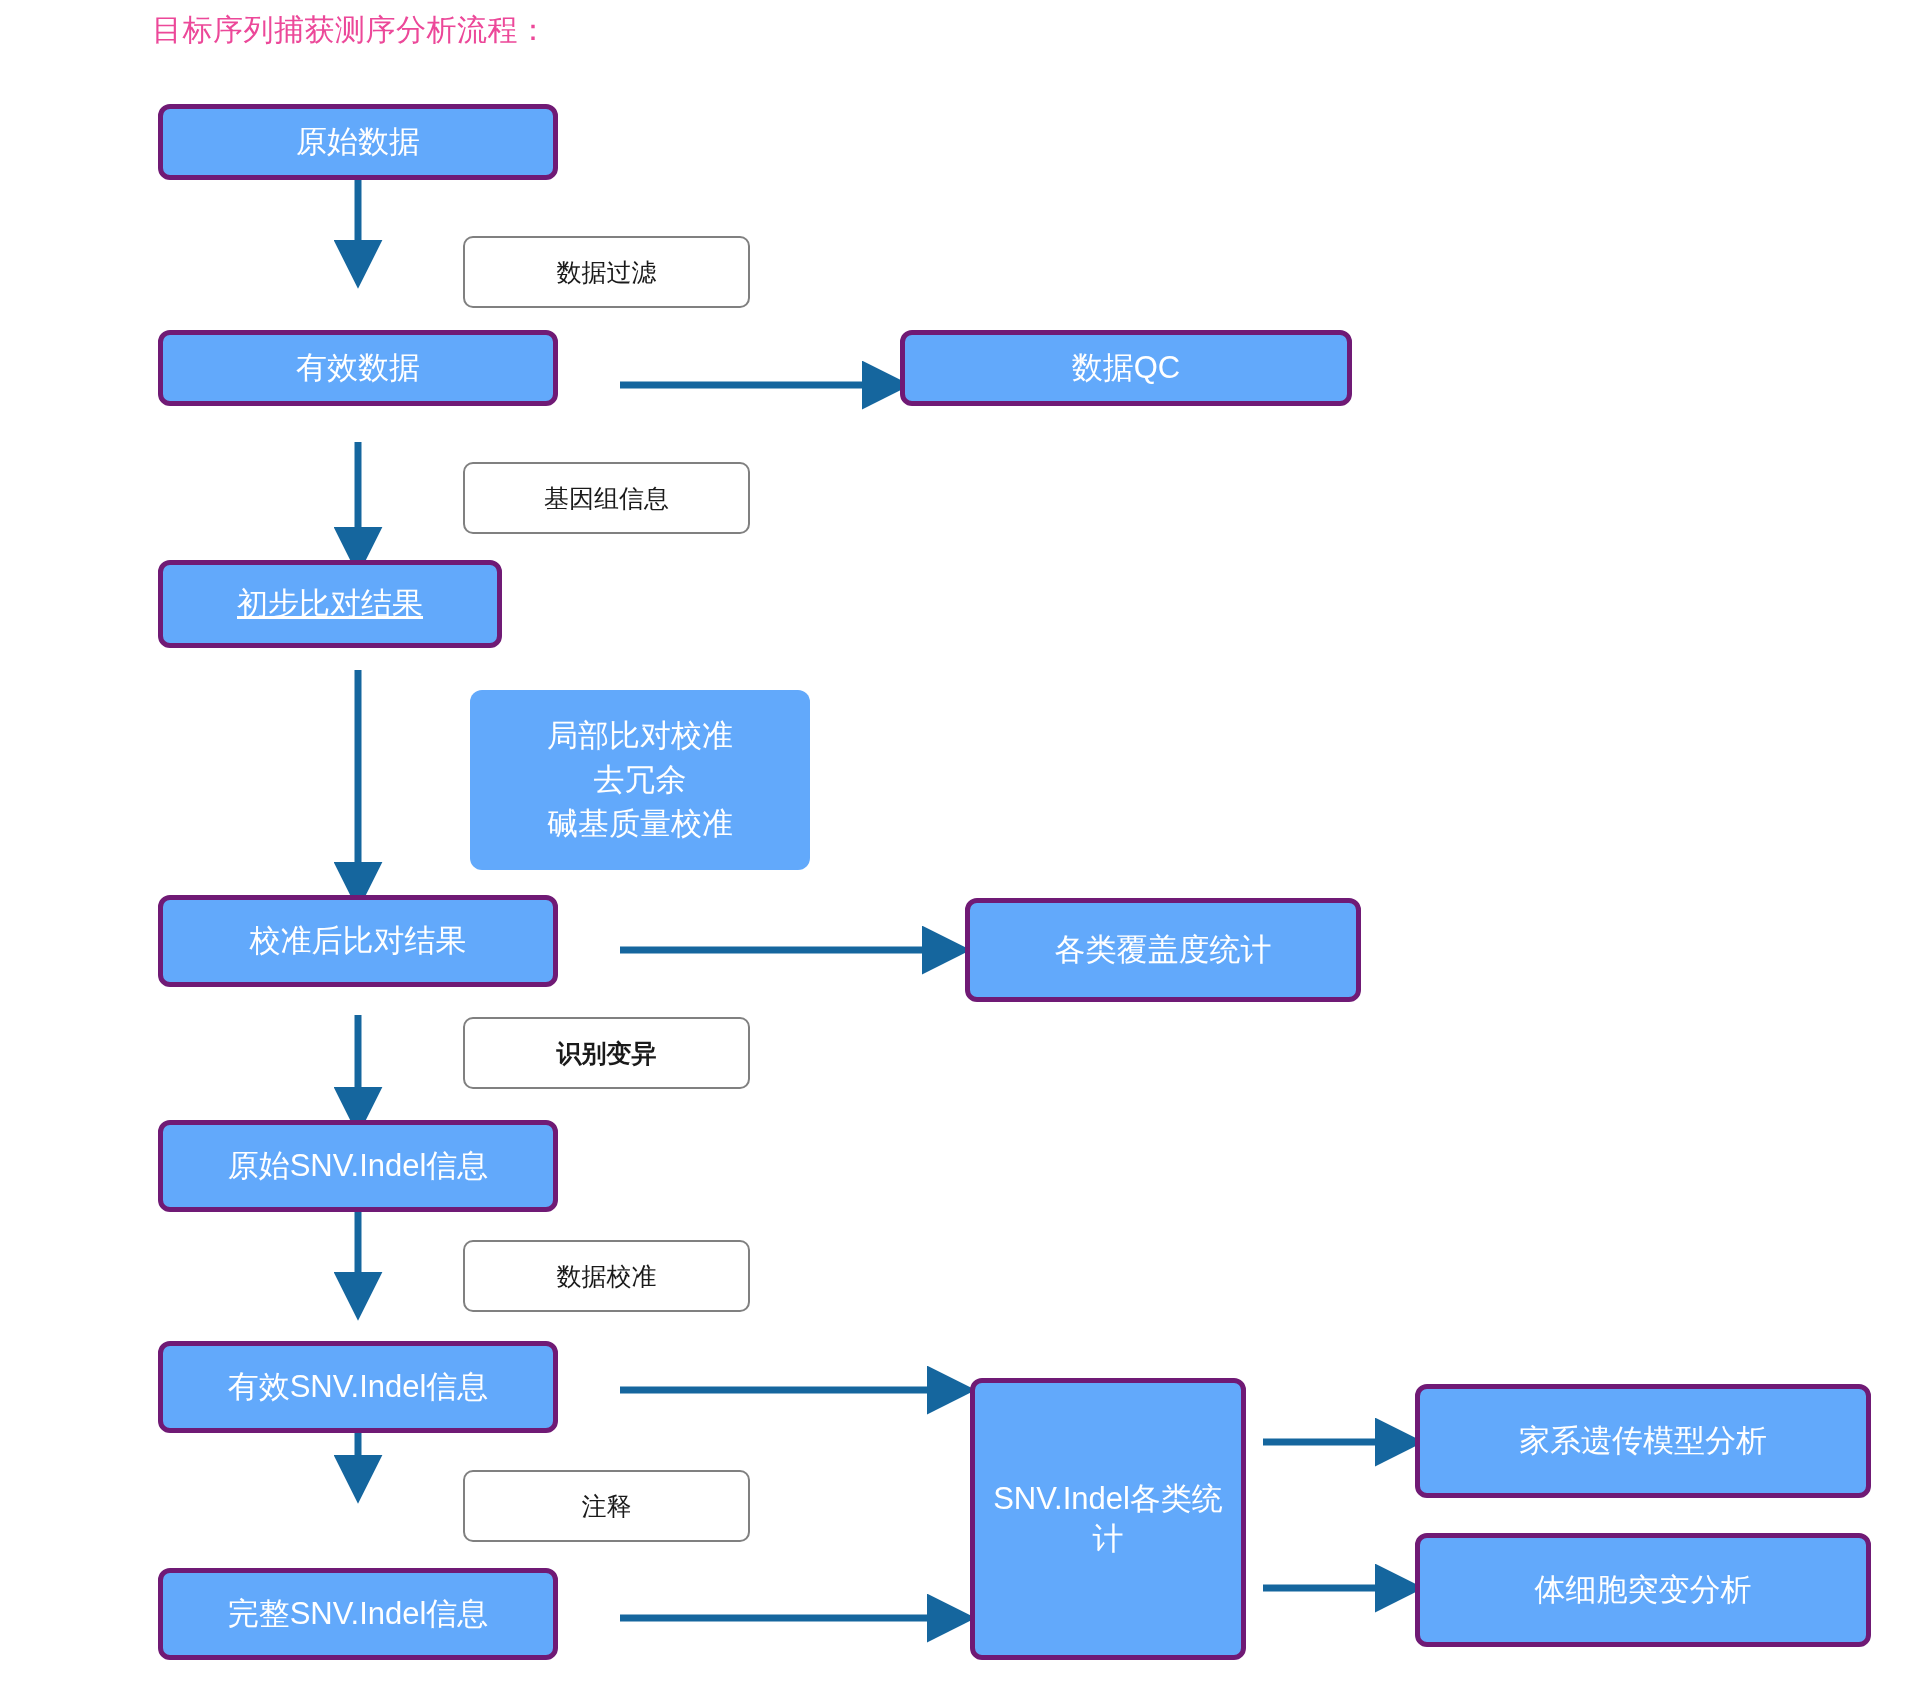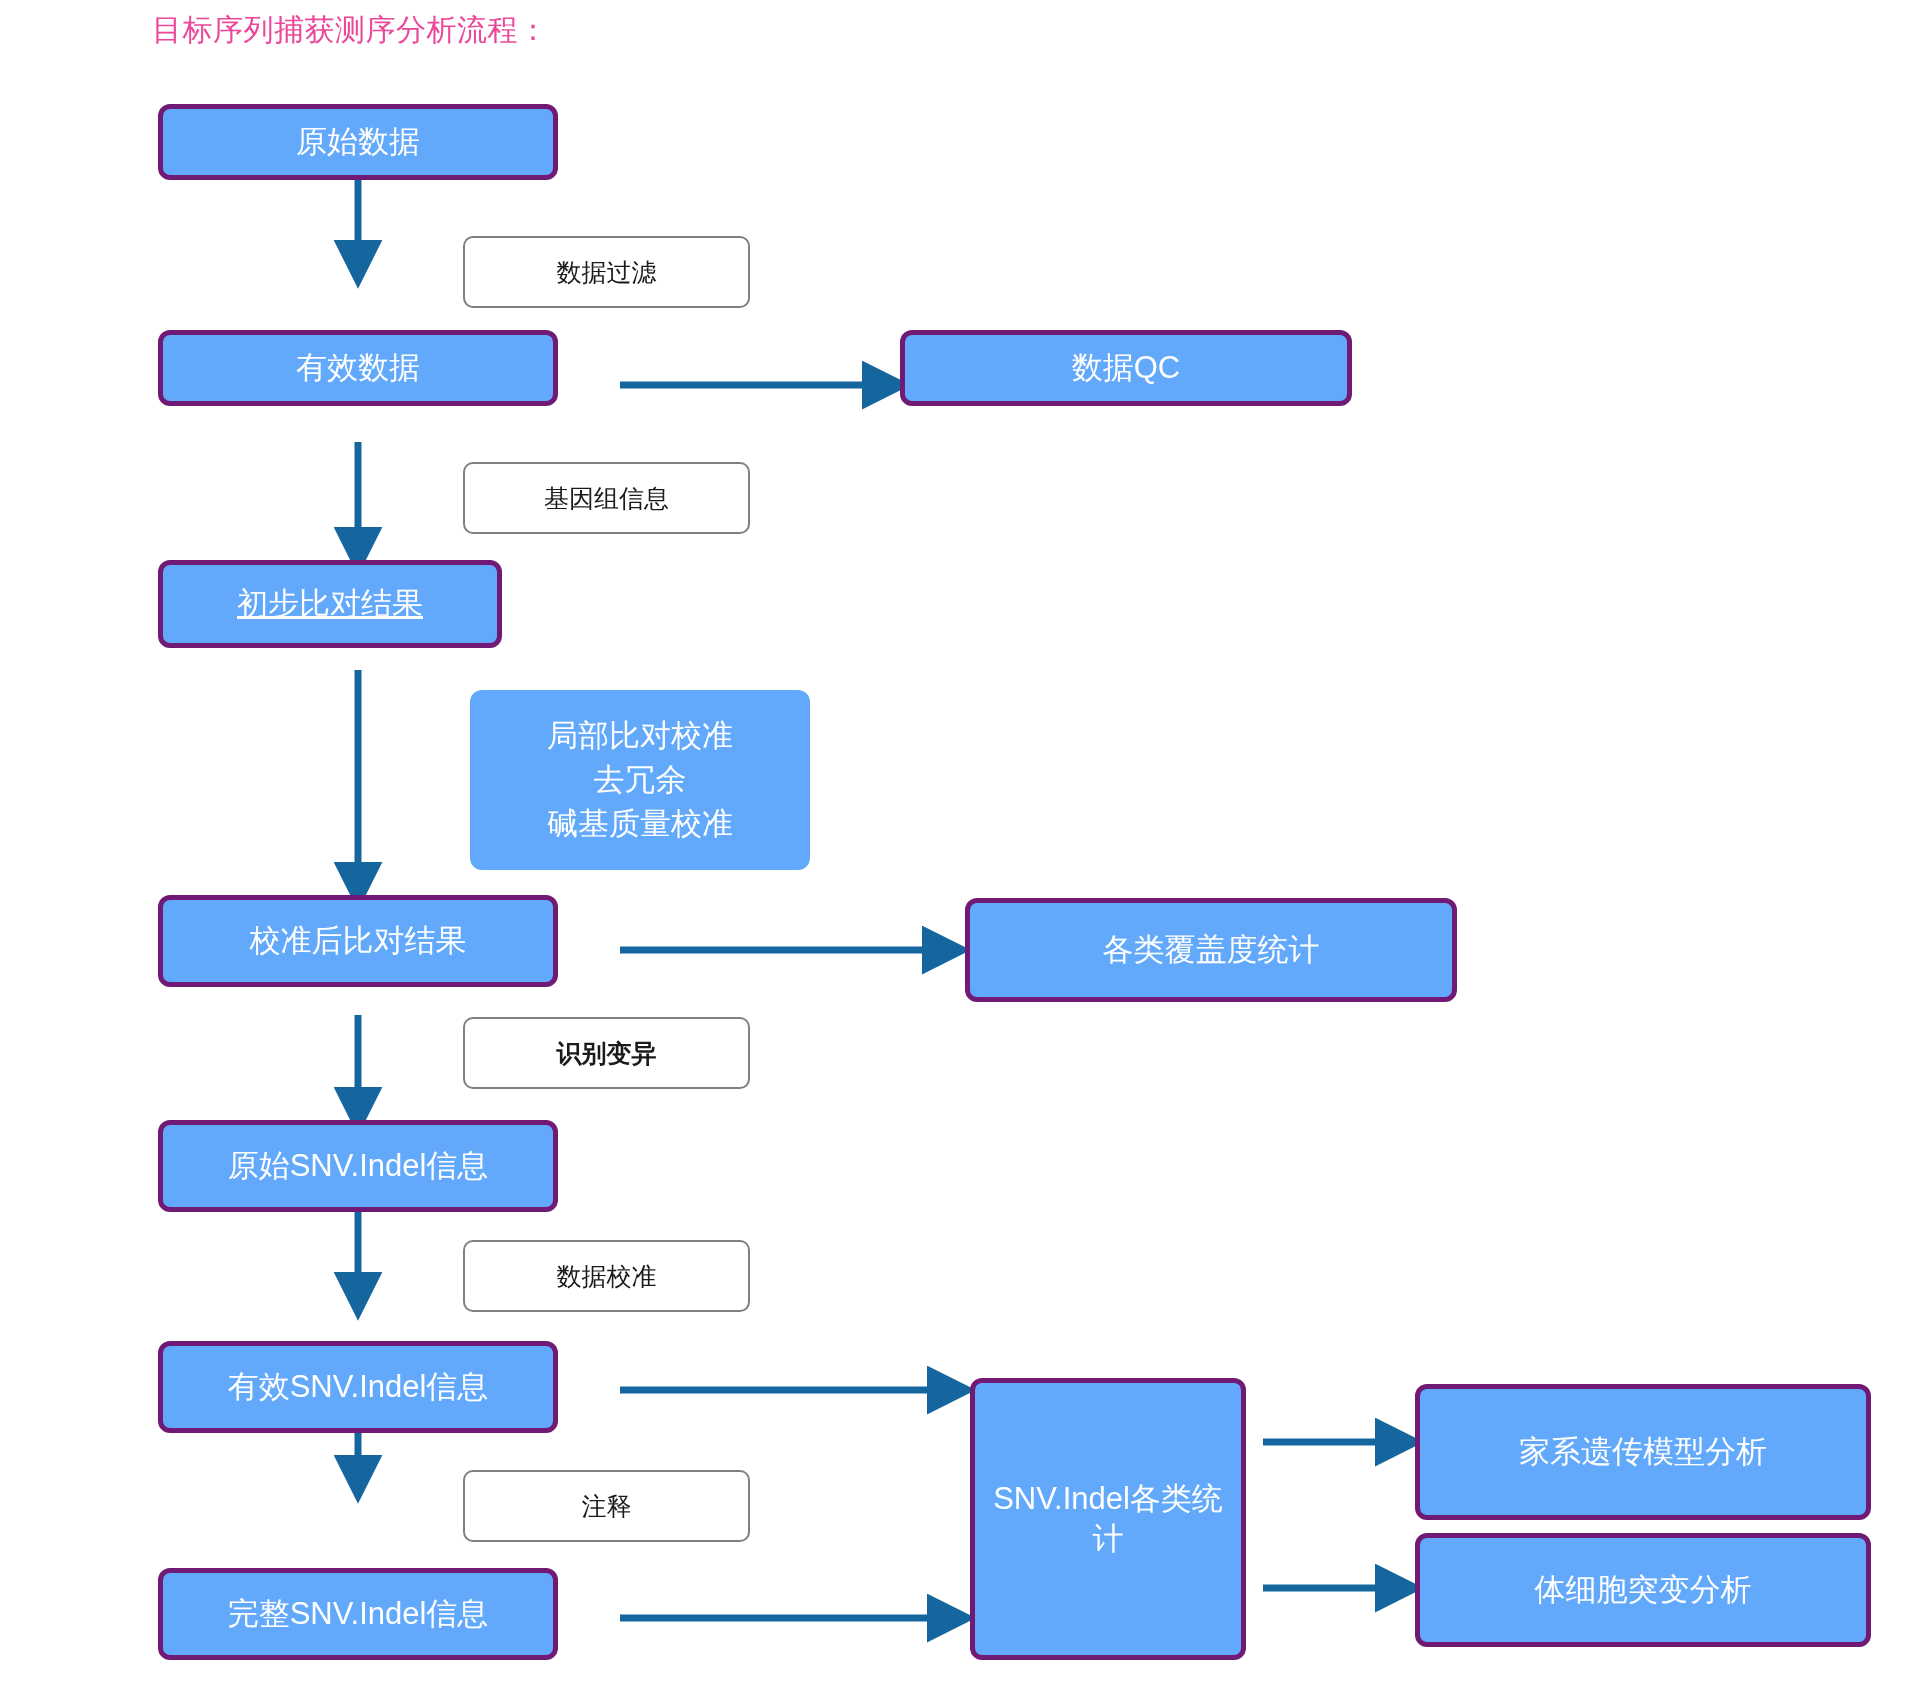--- a/index.html
+++ b/index.html
@@ -144,42 +144,42 @@
   <div class="node-plain" style="left:470px; top:690px; width:340px; height:180px;">
     <span>局部比对校准
 去冗余
 碱基质量校准</span>
   </div>
 
   <div class="node" style="left:158px; top:895px; width:400px; height:92px;">
     <span>校准后比对结果</span>
   </div>
 
-  <div class="node" style="left:965px; top:898px; width:492px; height:104px;">
+  <div class="node" style="left:965px; top:898px; width:396px; height:104px;">
     <span>各类覆盖度统计</span>
   </div>
 
   <div class="node" style="left:158px; top:1120px; width:400px; height:92px;">
     <span>原始SNV.Indel信息</span>
   </div>
 
   <div class="node" style="left:158px; top:1341px; width:400px; height:92px;">
     <span>有效SNV.Indel信息</span>
   </div>
 
   <div class="node" style="left:158px; top:1568px; width:400px; height:92px;">
     <span>完整SNV.Indel信息</span>
   </div>
 
   <div class="node" style="left:970px; top:1378px; width:276px; height:282px; white-space:pre-line;">
     <span>SNV.Indel各类统
 计</span>
   </div>
 
-  <div class="node" style="left:1415px; top:1384px; width:456px; height:136px;">
+  <div class="node" style="left:1415px; top:1384px; width:456px; height:114px;">
     <span>家系遗传模型分析</span>
   </div>
 
   <div class="node" style="left:1415px; top:1524px; width:456px; height:114px;margin-top:9px;">
     <span>体细胞突变分析</span>
   </div>
 
   <div class="edge-label" style="left:463px; top:236px; width:287px; height:72px;">
     <span>数据过滤</span>
   </div>

